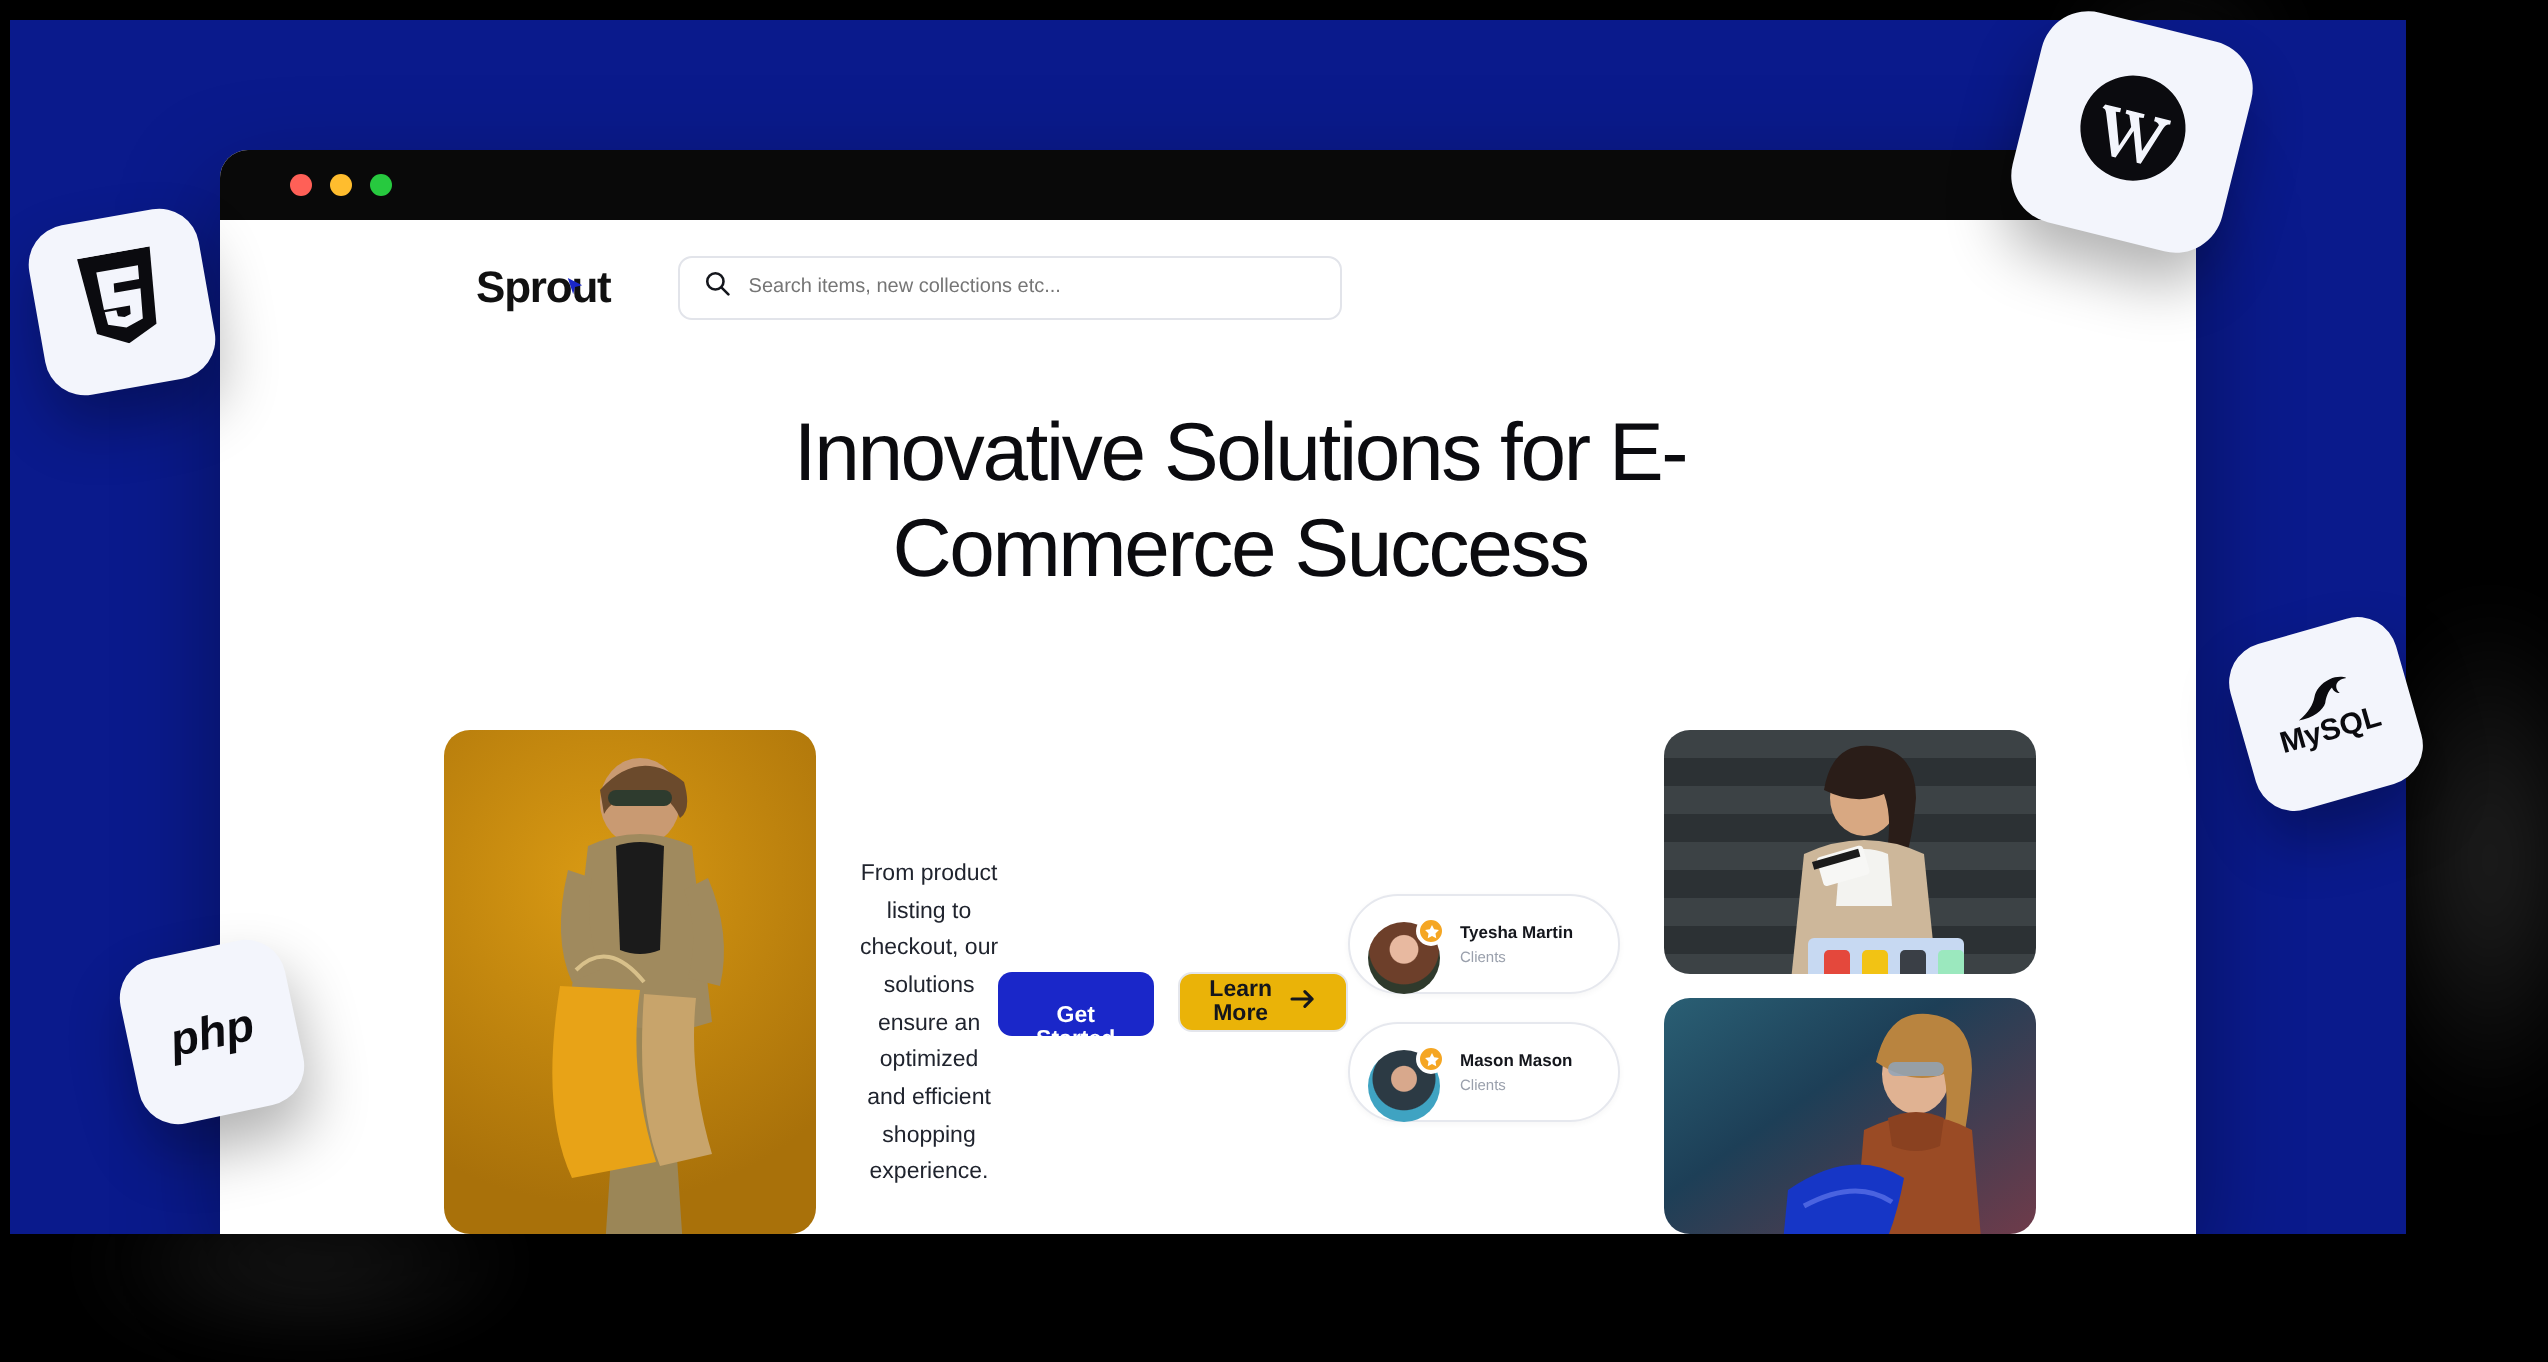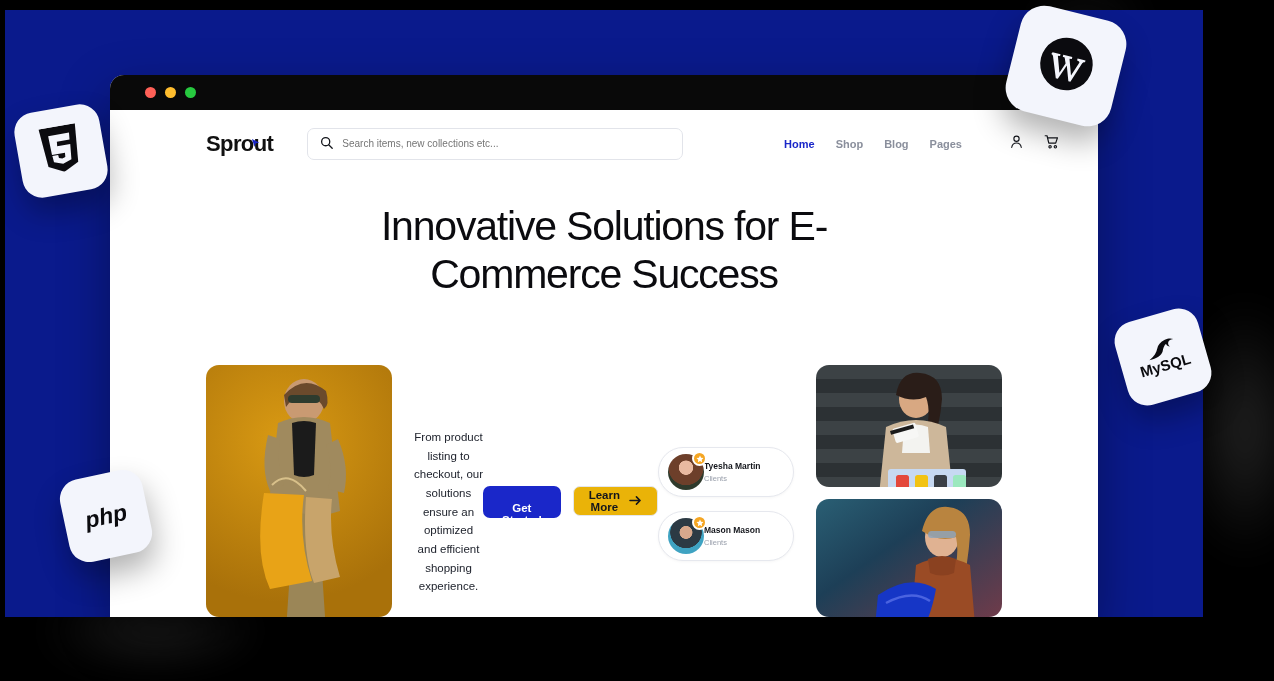--- a/index.html
+++ b/index.html
@@ -40,36 +40,36 @@
   }
   #titlebar {
     height: 35px; background: #090909;
     display: flex; align-items: center; padding-left: 35px; gap: 9px;
   }
   .dot { width: 11px; height: 11px; border-radius: 50%; }
   .dot.red { background: #FF6057; }
   .dot.yellow { background: #FFBD2E; }
   .dot.green { background: #27C93F; }
 
-  #page { position: relative; height: 507px; background: #ffffff; overflow: hidden; }
+  #page { position: relative; height: 507px; background: #ffffff; overflow: hidden; margin-left: 32px; }
 
   
   #site-header {
     height: 67px; display: flex; align-items: center;
     padding: 0 38px 0 96px; gap: 0;
   }
   #brand-logo {
     font-size: 22px; font-weight: 800; letter-spacing: -.6px;
     color: #111; position: relative; font-family: "Liberation Sans", sans-serif;
   }
   #brand-logo .dot-accent {
     position: absolute; left: 45px; top: -3px; width: 9px; height: 9px;
   }
   #search-box {
-    margin-left: 34px; width: 376px; height: 32px;
+    margin-left: 34px; width: 332px; height: 32px;
     border: 1px solid #E2E4EA; border-radius: 7px;
     display: flex; align-items: center; padding: 0 12px; gap: 9px;
     background: #fff;
   }
   #search-input {
     border: 0; outline: 0; flex: 1; font-size: 10px; color: #8A8F9C;
     font-family: "Liberation Sans", sans-serif; background: transparent;
   }
   #main-nav { margin-left: auto; display: flex; align-items: center; gap: 21px; }
   .nav-link { font-size: 11px; font-weight: 700; color: #8A8F9C; text-decoration: none; cursor: pointer; }
@@ -126,21 +126,21 @@
     position: relative; overflow: hidden;
     display: flex; flex-direction: column; align-items: center; justify-content: center; gap: 6px;
   }
   .stat-arcs { position: absolute; right: -26px; top: -30px; opacity: .33; }
   .stat-value { font-size: 21px; font-weight: 700; color: #fff; letter-spacing: -.5px; position: relative; }
   .stat-label { font-size: 12.5px; color: #E6E9FB; position: relative; }
 
   #testimonials { display: flex; flex-direction: column; gap: 14px; width: 136px; }
   .testi-card {
     height: 50px; border: 1px solid #E6E8EE; border-radius: 26px;
-    background: #fff; display: flex; align-items: center; padding: 2px 9px; 
+    background: #fff; display: flex; align-items: flex-start; padding: 13px 9px; gap: 10px;
     box-shadow: 0 1px 3px rgba(20,22,28,.04);
   }
   .avatar-wrap { position: relative; width: 36px; height: 36px; flex: none; }
   .avatar {
     width: 36px; height: 36px; border-radius: 50%; overflow: hidden; position: relative;
   }
   .av1 { background: radial-gradient(circle at 50% 38%, #e8b9a0 0 24%, #6d3f2a 26% 60%, #2f3a2c 62% 100%); }
   .av2 { background: radial-gradient(circle at 50% 40%, #d8a88c 0 22%, #2c3a44 24% 55%, #3fa3c2 57% 100%); }
   .star-badge {
     position: absolute; right: -3px; top: -3px; width: 15px; height: 15px;
@@ -197,42 +197,20 @@
         <div id="search-box">
           <span>
             <svg width="13" height="13" viewBox="0 0 16 16" fill="none">
               <circle cx="7" cy="7" r="5" stroke="#14161C" stroke-width="1.6"></circle>
               <path d="M11 11 L15 15" stroke="#14161C" stroke-width="1.6" stroke-linecap="round"></path>
             </svg>
           </span>
           <input id="search-input" type="text" placeholder="Search items, new collections etc..." style="">
         </div>
 
-        <nav id="main-nav">
-          <a class="nav-link active">Home</a>
-          <a class="nav-link">Shop</a>
-          <a class="nav-link">Blog</a>
-          <a class="nav-link">Pages</a>
-
-          <span id="header-icons">
-            <span>
-              <svg width="15" height="15" viewBox="0 0 20 20" fill="none">
-                <circle cx="10" cy="6.4" r="3.5" stroke="#14161C" stroke-width="1.5"></circle>
-                <path d="M3.6 18c.6-3.9 3.3-6 6.4-6s5.8 2.1 6.4 6" stroke="#14161C" stroke-width="1.5" stroke-linecap="round"></path>
-              </svg>
-            </span>
-            <span>
-              <svg width="16" height="16" viewBox="0 0 20 20" fill="none">
-                <path d="M1.5 2.2h2.3l2.2 9.2h8.6l2.2-6.6H5.2" stroke="#14161C" stroke-width="1.5" stroke-linecap="round" stroke-linejoin="round"></path>
-                <circle cx="7.6" cy="16" r="1.5" stroke="#14161C" stroke-width="1.4"></circle>
-                <circle cx="14.2" cy="16" r="1.5" stroke="#14161C" stroke-width="1.4"></circle>
-              </svg>
-            </span>
-          </span>
-        </nav>
       </div>
 
       <h1 id="hero-title">Innovative Solutions for E-Commerce Success</h1>
 
       <div id="hero-grid">
 
         <div class="img-col">
           <div class="photo" id="photo-shopper">
             <div class="ph-bg sh-gold"></div>
             <svg class="fig" style="left:0;top:0;" width="186" height="290" viewBox="0 0 186 290">

